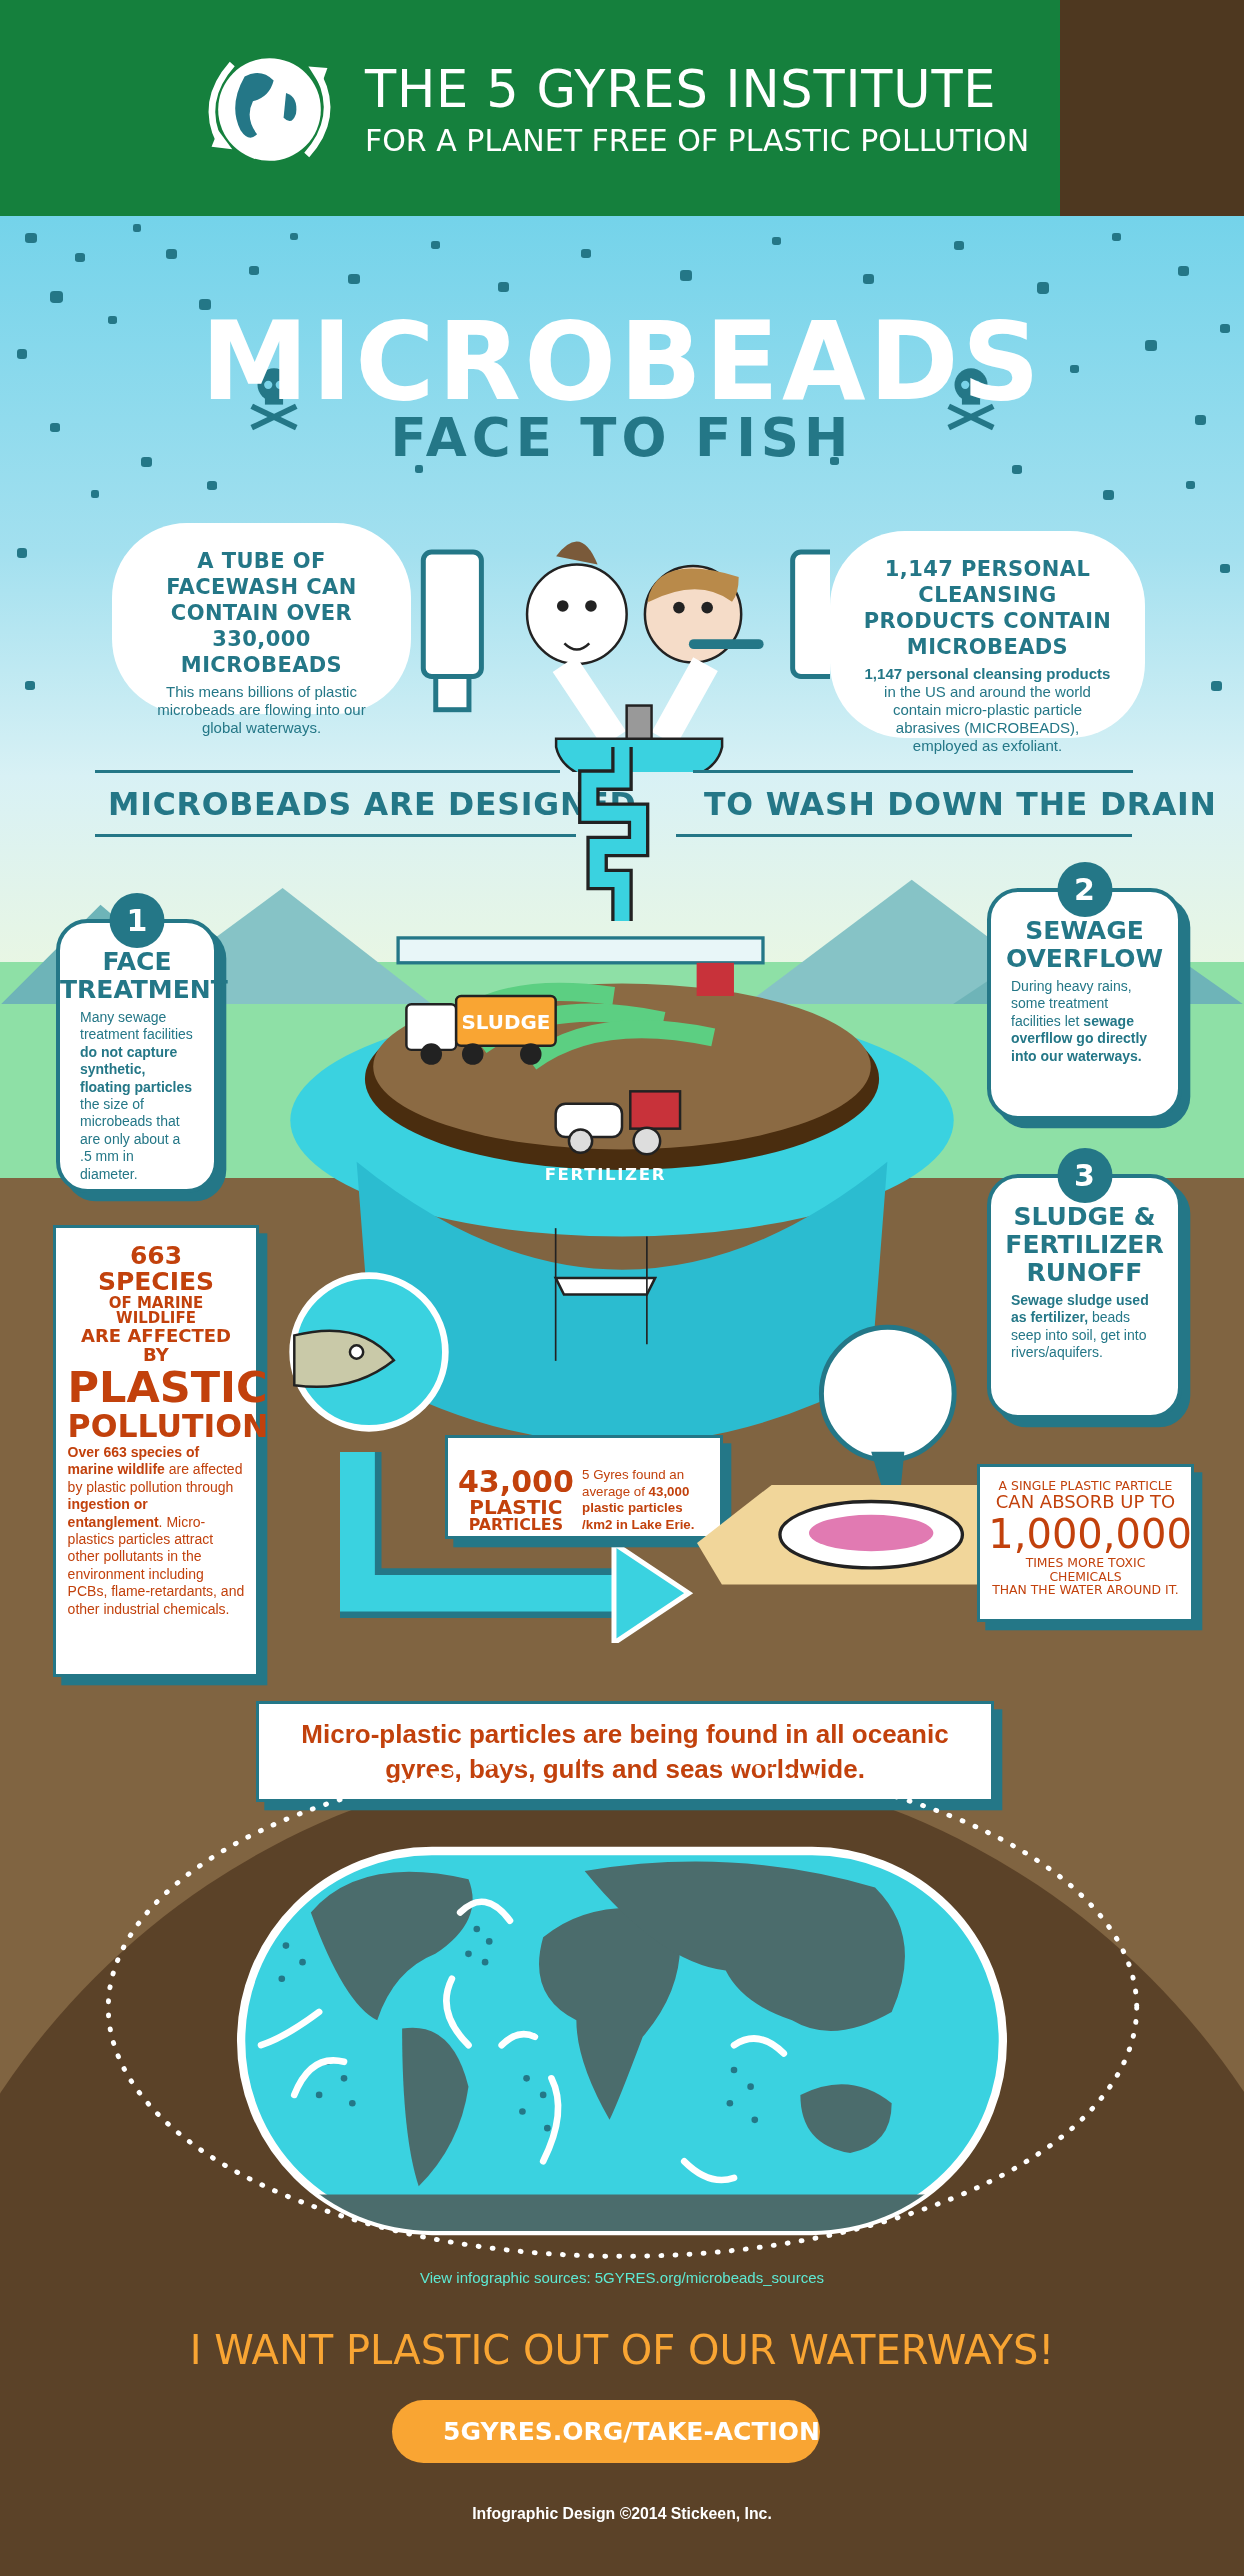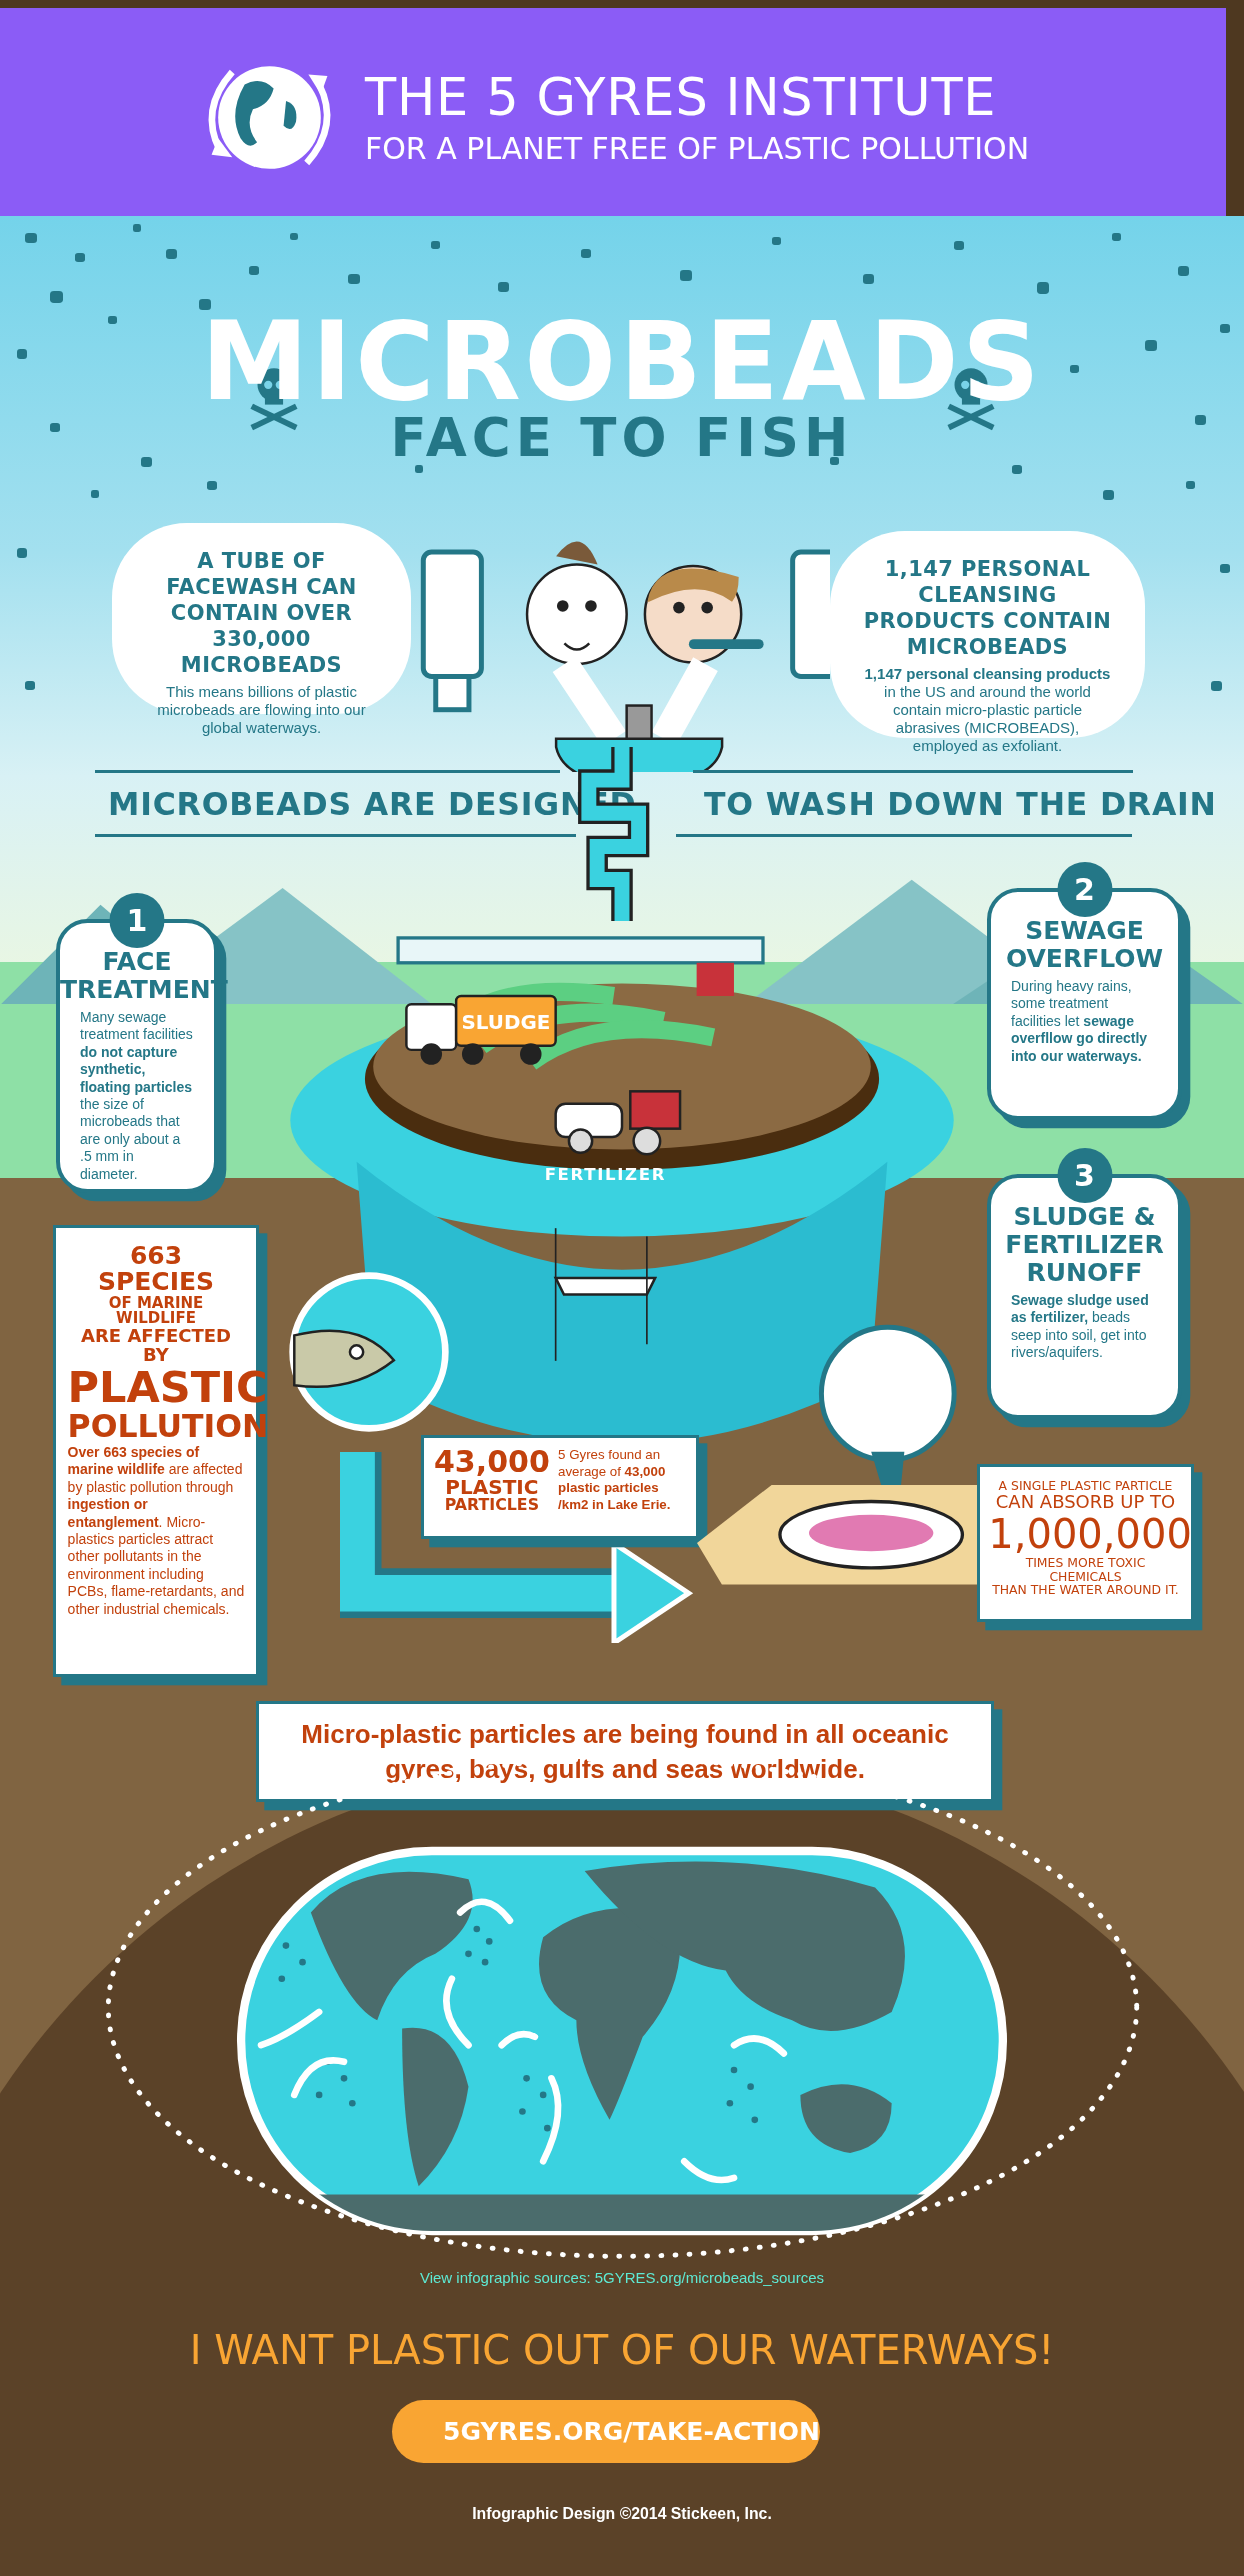--- a/index.html
+++ b/index.html
@@ -1,19 +1,19 @@
 <!DOCTYPE html>
 <html style="font-size:13.3px"><head>
 <meta charset="utf-8">
 <style>
 *{box-sizing:border-box;margin:0;padding:0}
 body{width:1244px;height:2576px;position:relative;overflow:hidden;font-family:"Liberation Sans",sans-serif;background:#4e3820}
 .abs{position:absolute}
 
-#header{left:0;top:8px;width:1226px;height:216px;background:#8b5cf6}
+#header{left:0;top:0;width:1060px;height:216px;background:#15803d}
 #header .title{left:365px;top:60px;font-size:51px;color:#fff;font-family:"DejaVu Sans",sans-serif;letter-spacing:0.8px}
 #header .sub{left:365px;top:123px;font-size:30px;color:#fff;font-family:"DejaVu Sans",sans-serif}
 
 #sky{left:0;top:216px;width:1244px;height:747px;background:linear-gradient(#74d3ea 0%,#a3e0ef 45%,#d8f1f5 75%,#e8f6e4 100%)}
 .bead{position:absolute;background:#247787;border-radius:30%}
 #main-title{left:0;top:299px;width:1244px;text-align:center;font-size:108px;font-weight:bold;color:#fff;font-family:"DejaVu Sans",sans-serif;letter-spacing:3.3px}
 #sub-title{left:0;top:407px;width:1244px;text-align:center;font-size:53px;font-weight:bold;color:#247787;font-family:"DejaVu Sans",sans-serif;letter-spacing:5px}
 .skull{width:58px;height:66px}
 
 .cloud{background:#fff;border-radius:75px;padding:25px 33px;text-align:center;color:#247787}
@@ -226,21 +226,21 @@
   <path d="M10 80 q80 -20 120 30 q-50 40 -120 30z" fill="#c9c9a8" stroke="#222" stroke-width="3"></path>
   <circle cx="85" cy="100" r="8" fill="#fff" stroke="#222" stroke-width="3"></circle>
 </svg>
 
 <svg class="abs" style="left:340px;top:1452px" width="357" height="191" viewBox="0 0 430 230">
   <path d="M20 0 v170 h320" stroke="#247787" stroke-width="60" fill="none"></path>
   <path d="M20 0 v170 h320" stroke="#3ad2e0" stroke-width="44" fill="none"></path>
   <polygon points="330,110 420,170 330,230" fill="#3ad2e0" stroke="#fff" stroke-width="6"></polygon>
 </svg>
 
-<div class="abs fact" style="left:421px;top:1435px;width:278px;height:104px;padding:9px 10px;display:flex;gap:8.3px">
+<div class="abs fact" style="left:445px;top:1435px;width:278px;height:104px;padding:29px 10px;display:flex;gap:8.3px">
   <div style="text-align:center;font-family:'DejaVu Sans',sans-serif;font-weight:bold;line-height:1">
     <div style="font-size:30px">43,000</div>
     <div style="font-size:20px">PLASTIC</div>
     <div style="font-size:15.8px">PARTICLES</div>
   </div>
   <p style="font-size:13.3px;line-height:16.6px"><span>5 Gyres found an average of </span><b>43,000 plastic particles /km2 in Lake Erie.</b></p>
 </div>
 
 <svg class="abs" style="left:697px;top:1319px" width="282" height="282" viewBox="0 0 340 340">
   <circle cx="230" cy="90" r="80" fill="#fff" stroke="#247787" stroke-width="6"></circle>

